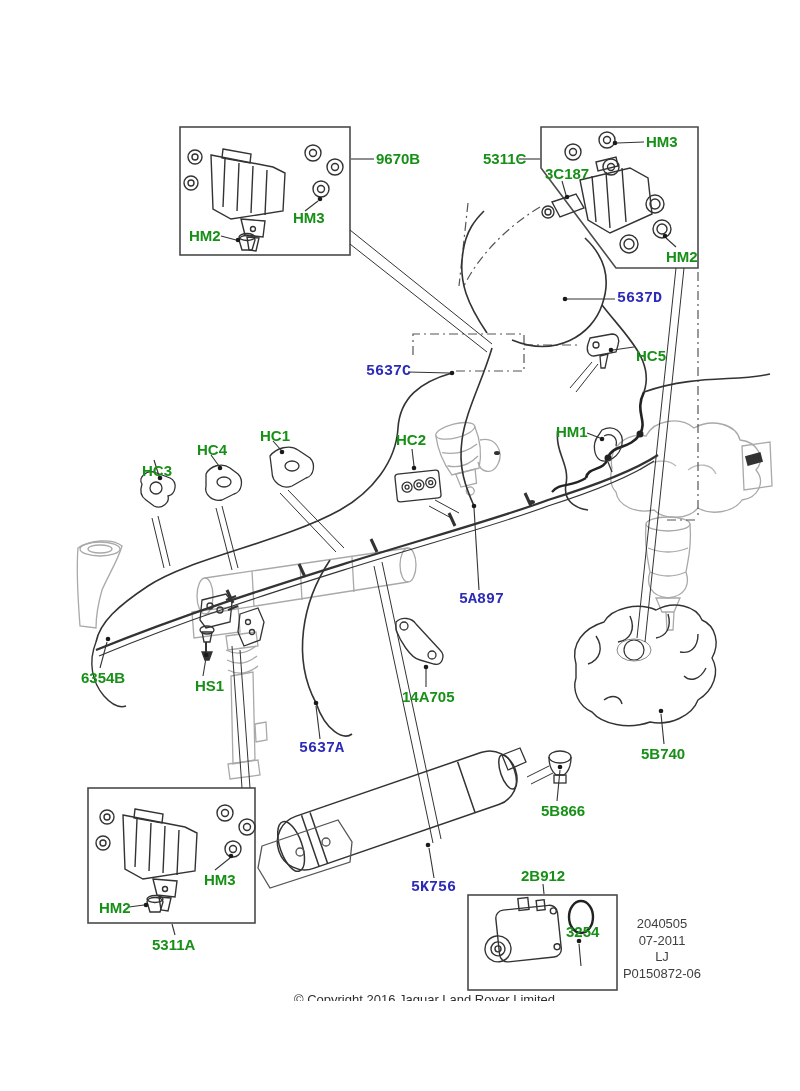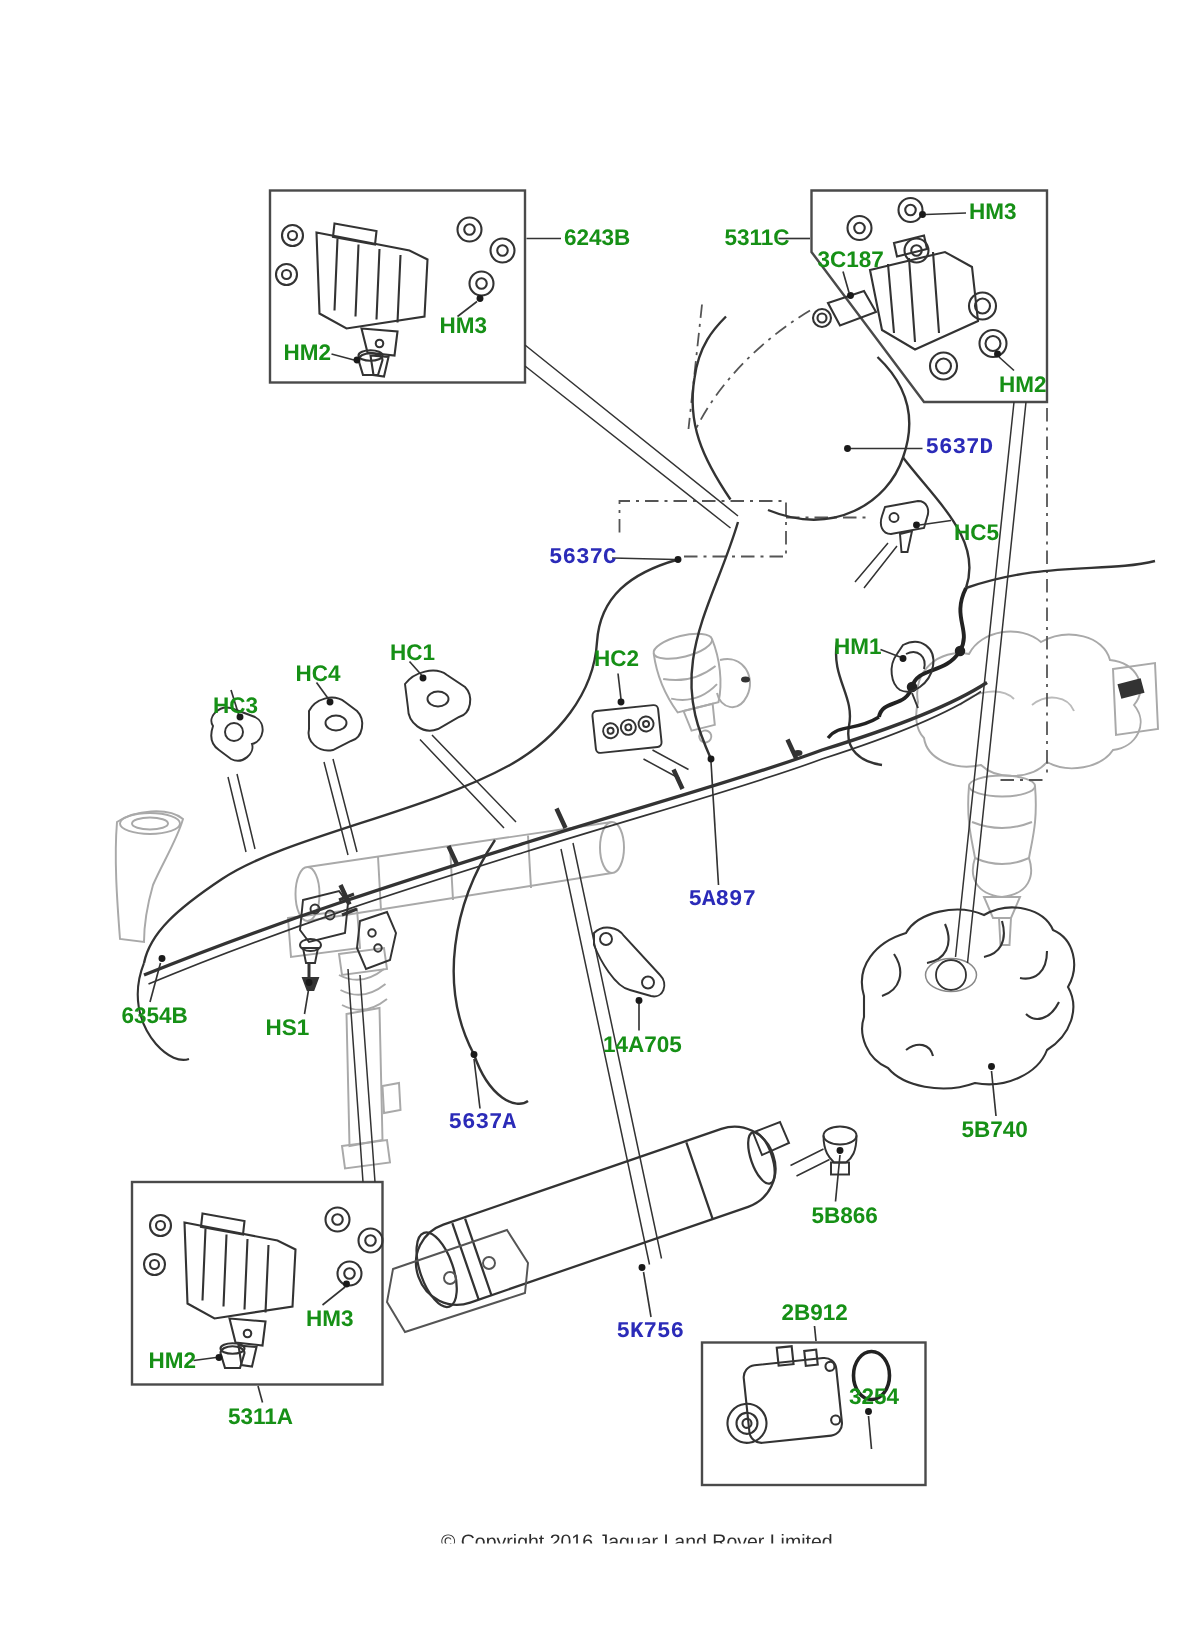--- a/index.html
+++ b/index.html
@@ -6,21 +6,21 @@
   #page{position:relative;width:800px;height:1091px;background:#fff;overflow:hidden;
         font-family:"Liberation Sans",sans-serif;}
   svg{position:absolute;left:0;top:0;}
   .lbl{position:absolute;font-weight:bold;font-size:15px;line-height:15px;
        white-space:nowrap;letter-spacing:0px;}
   .green{color:var(--green,#169016);}
   .blue{color:var(--blue,#2b2bb8);font-family:Liberation Mono, monospace;}
   #info-block{position:absolute;left:616px;top:916px;width:92px;text-align:center;
               font-size:13px;line-height:16.5px;color:var(--info,#3f3f3f);}
   #copyright{position:absolute;left:294px;top:992px;height:9px;overflow:hidden;
-             font-size:13px;color:#2e2e2e;margin-top:28px;}
+             font-size:13px;color:#2e2e2e;}
 </style>
 </head>
 <body>
 
 <div id="page">
 
 <svg width="800" height="1091" viewBox="0 0 800 1091">
   <defs>
     <g id="grom" fill="none" stroke="#333" stroke-width="1.4">
       <circle r="8"></circle>
@@ -301,45 +301,51 @@
         <circle cx="567" cy="197" r="2.3"></circle>
     <circle cx="615" cy="143" r="2.3"></circle>
         <circle cx="665" cy="236" r="2.3"></circle>
     <circle cx="320" cy="199" r="2.3"></circle>
         <circle cx="238" cy="240" r="2.3"></circle>
     <circle cx="231" cy="856" r="2.3"></circle>
         <circle cx="146" cy="905" r="2.3"></circle>
   </g>
 </svg>
 
-  <div class="lbl green" style="left:376px;top:151px">6243B</div>
+  <div class="lbl green" style="left:376px;top:151px">9670B</div>
   <div class="lbl green" style="left:483px;top:151px">5311C</div>
   <div class="lbl green" style="left:545px;top:166px">3C187</div>
   <div class="lbl green" style="left:646px;top:134px">HM3</div>
   <div class="lbl green" style="left:666px;top:249px">HM2</div>
   <div class="lbl green" style="left:293px;top:210px">HM3</div>
   <div class="lbl green" style="left:189px;top:228px">HM2</div>
   <div class="lbl blue" style="left:617px;top:291px">5637D</div>
   <div class="lbl green" style="left:636px;top:348px">HC5</div>
   <div class="lbl blue" style="left:366px;top:364px">5637C</div>
   <div class="lbl green" style="left:142px;top:463px">HC3</div>
   <div class="lbl green" style="left:197px;top:442px">HC4</div>
   <div class="lbl green" style="left:260px;top:428px">HC1</div>
   <div class="lbl green" style="left:396px;top:432px">HC2</div>
   <div class="lbl green" style="left:556px;top:424px">HM1</div>
   <div class="lbl blue" style="left:459px;top:592px">5A897</div>
   <div class="lbl green" style="left:81px;top:670px">6354B</div>
-  <div class="lbl green" style="left:177px;top:678px">HS1</div>
+  <div class="lbl green" style="left:195px;top:678px">HS1</div>
   <div class="lbl green" style="left:402px;top:689px">14A705</div>
   <div class="lbl blue" style="left:299px;top:741px">5637A</div>
   <div class="lbl green" style="left:641px;top:746px">5B740</div>
   <div class="lbl green" style="left:541px;top:803px">5B866</div>
   <div class="lbl green" style="left:521px;top:868px">2B912</div>
   <div class="lbl blue" style="left:411px;top:880px">5K756</div>
   <div class="lbl green" style="left:566px;top:924px">3254</div>
   <div class="lbl green" style="left:152px;top:937px">5311A</div>
   <div class="lbl green" style="left:204px;top:872px">HM3</div>
   <div class="lbl green" style="left:99px;top:900px">HM2</div>
 
+  <div id="info-block">
+    <div>2040505</div>
+    <div>07-2011</div>
+    <div>LJ</div>
+    <div>P0150872-06</div>
+  </div>
 
   <div id="copyright">© Copyright 2016 Jaguar Land Rover Limited</div>
 
 </div>
 
 </body></html>

